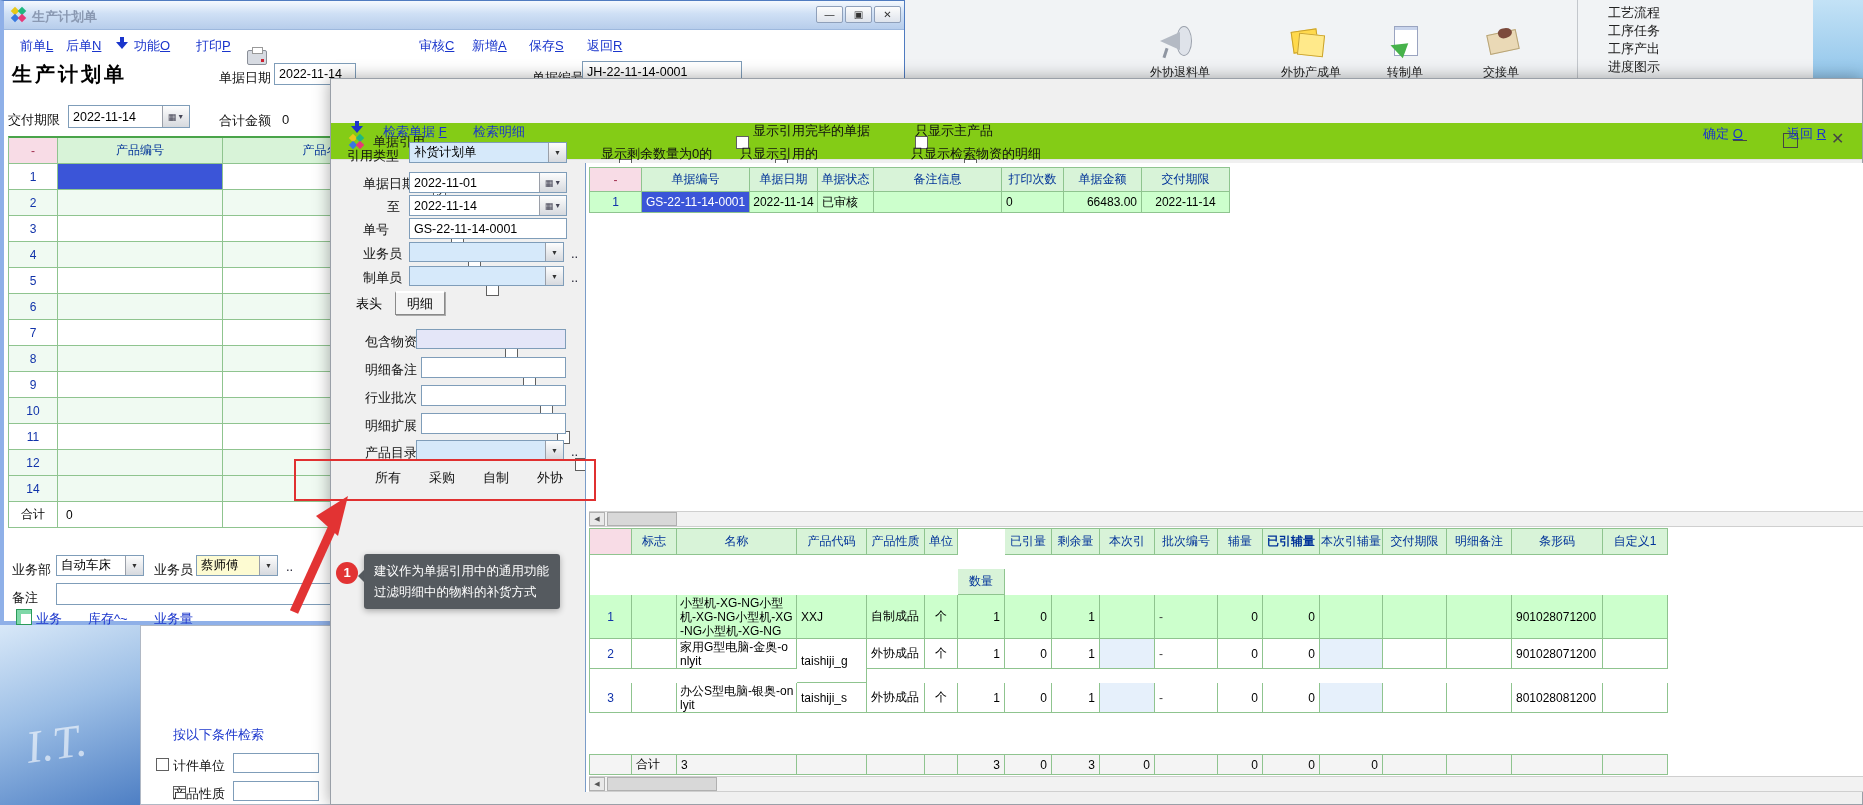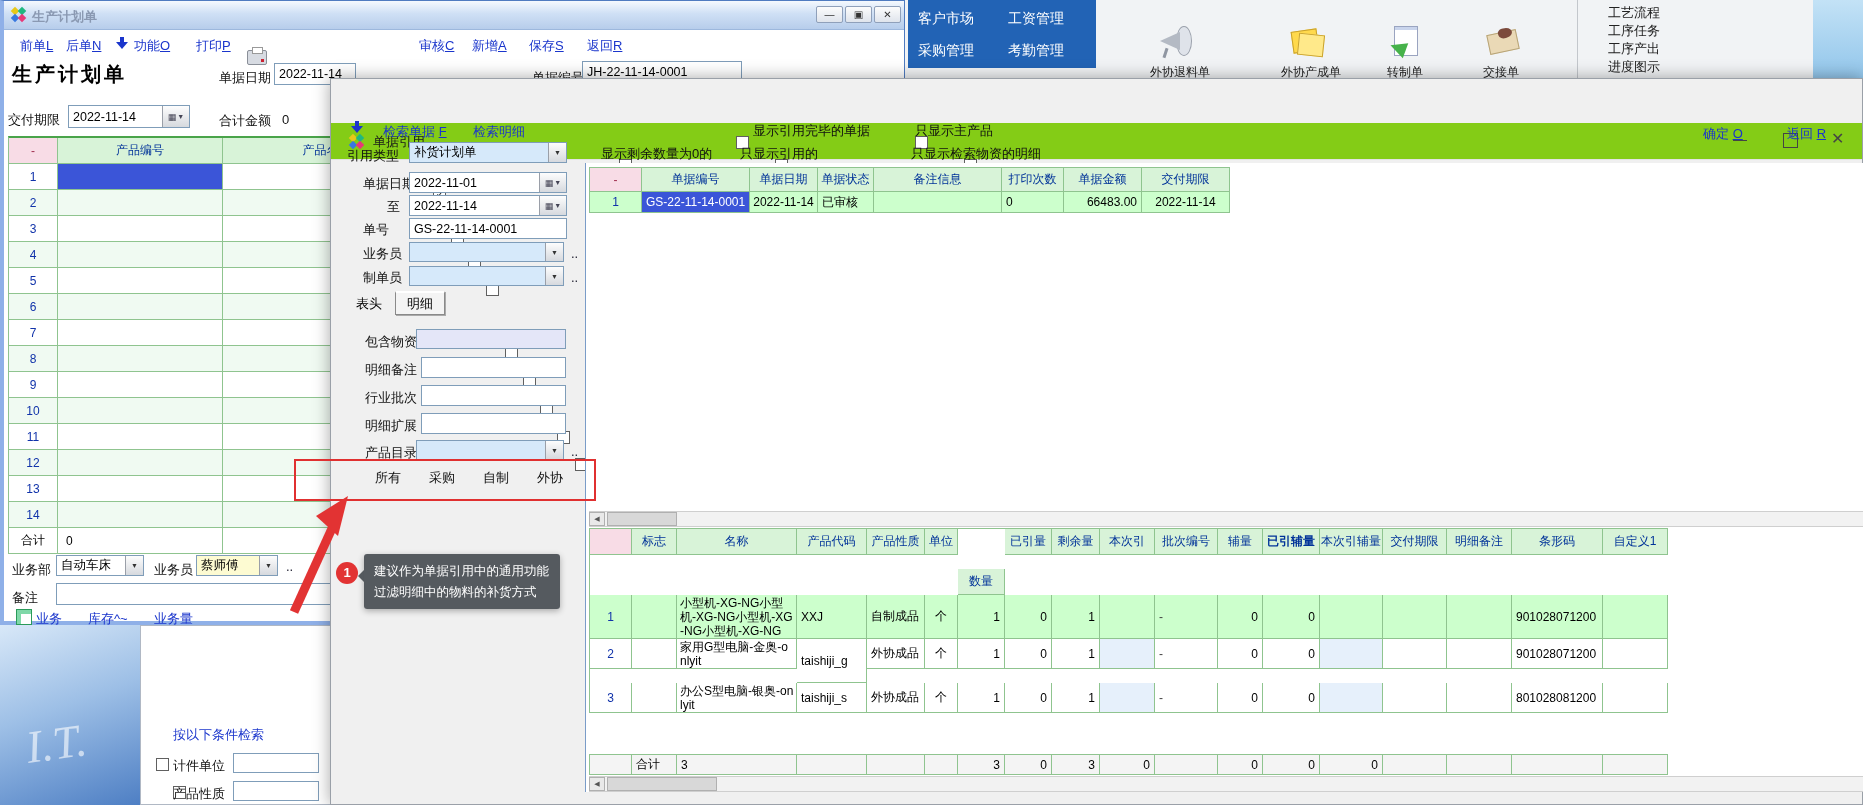--- a/index.html
+++ b/index.html
@@ -69,26 +69,20 @@
   .desktop-bl{left:0;top:625px;width:140px;height:180px;background:linear-gradient(160deg,#d8e8f8 0%,#9dbfe6 45%,#4e7fc4 100%);z-index:1;}
   .watermark{position:absolute;left:26px;top:92px;font-family:"Liberation Serif","DejaVu Serif",serif;font-style:italic;font-size:46px;color:rgba(255,255,255,.6);transform:rotate(-8deg);}
   .search-panel{left:140px;top:625px;width:197px;height:180px;background:#fff;border:1px solid #b0b8c4;box-sizing:border-box;z-index:1;}
 </style>
 </head>
 <body>
 
 <div class="screen">
 
   <div class="abs bg-toolbar"></div>
-  <div class="abs blue-menu">
-    <span style="left:10px;top:10px">客户市场</span>
-    <span style="left:100px;top:10px">工资管理</span>
-    <span style="left:10px;top:42px">采购管理</span>
-    <span style="left:100px;top:42px">考勤管理</span>
-  </div>
 
   <div class="abs ico" style="left:1156px;top:24px">
     <div class="megaphone-bell"></div>
       <div class="megaphone-cone"></div>
       <div class="megaphone-handle"></div>
   </div>
   <div class="abs icon-label" style="left:1150px;top:64px">外协退料单</div>
 
   <div class="abs ico" style="left:1288px;top:24px">
     <div class="folder1"></div>
@@ -231,25 +225,20 @@
           <div class="gc " style="width: 165px; height: 26px;"></div>
           <div class="gc " style="width: 208px; height: 26px;"></div>
         </div>
         <div class="grid-row" style="background: rgb(255, 255, 255);">
           <div class="gc " style="width: 49px; height: 26px; justify-content: center; color: rgb(17, 51, 170);">11</div>
           <div class="gc " style="width: 165px; height: 26px;"></div>
           <div class="gc " style="width: 208px; height: 26px;"></div>
         </div>
         <div class="grid-row" style="background: rgb(240, 250, 242);">
           <div class="gc " style="width: 49px; height: 26px; justify-content: center; color: rgb(17, 51, 170);">12</div>
-          <div class="gc " style="width: 165px; height: 26px;"></div>
-          <div class="gc " style="width: 208px; height: 26px;"></div>
-        </div>
-        <div class="grid-row" style="background: rgb(255, 255, 255);">
-          <div class="gc " style="width: 49px; height: 26px; justify-content: center; color: rgb(17, 51, 170);">13</div>
           <div class="gc " style="width: 165px; height: 26px;"></div>
           <div class="gc " style="width: 208px; height: 26px;"></div>
         </div>
         <div class="grid-row" style="background: rgb(240, 250, 242);">
           <div class="gc " style="width: 49px; height: 26px; justify-content: center; color: rgb(17, 51, 170);">14</div>
           <div class="gc " style="width: 165px; height: 26px;"></div>
           <div class="gc " style="width: 208px; height: 26px;"></div>
         </div>
         <div class="grid-row">
           <div class="gc " style="width: 49px; height: 26px; justify-content: center;">合计</div>

